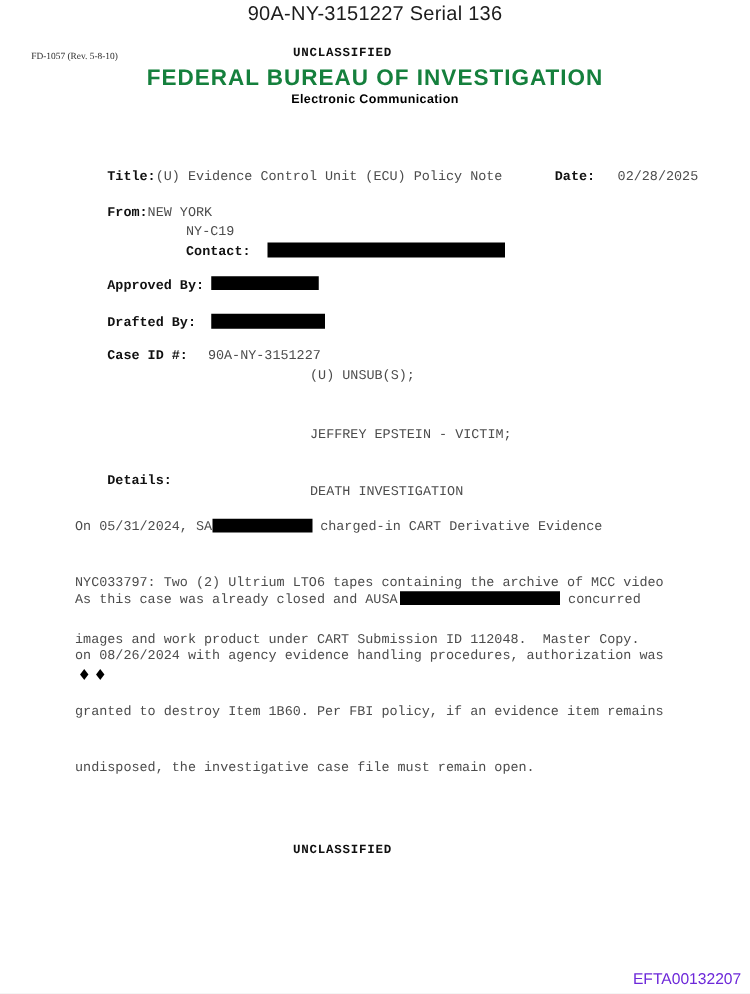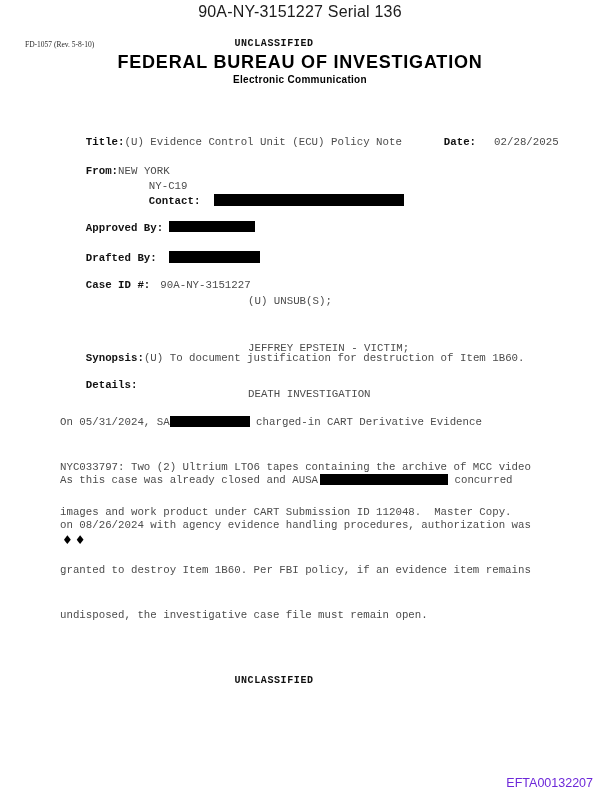--- a/index.html
+++ b/index.html
@@ -24,34 +24,34 @@
   }
   .classification{
     position:absolute;left:0;width:548px;text-align:center;
     font-size:10px;font-weight:bold;letter-spacing:0.6px;color:#101010;
   }
   .classification.top{top:38px;}
   .classification.bottom{top:675px;}
   .agency{
     position:absolute;left:0;top:52px;width:600px;text-align:center;
     font-family:"Liberation Sans","DejaVu Sans",sans-serif;
-    font-size:18px;font-weight:bold;letter-spacing:0.8px;color:#000000;
+    font-size:18px;font-weight:bold;letter-spacing:0.8px;color:#15803d;
   }
   .doctype{
     position:absolute;left:0;top:74px;width:600px;text-align:center;
     font-family:"Liberation Sans","DejaVu Sans",sans-serif;
     font-size:10px;font-weight:bold;letter-spacing:0.3px;color:#000;
   }
   
   .row{
     position:absolute;left:60px;
     font-size:10.75px;line-height:15px;white-space:pre;color:#4c4c4c;
   }
   .lbl{font-weight:bold;color:#111;text-align:right;}
-  .g1{margin-left:10px;}   
+  .g1{margin-left:16px;}   
   .g2{}  
   .g3{margin-left:18px;}  
   .para div{white-space:pre;}
   .redaction{
     display:inline-block;background:#000;
     vertical-align:-2px;
   }
   .bar-contact{width:190px;height:12px;margin-left:14px;}
   .bar-approved{width:86px;height:11px;margin-left:6px;vertical-align:-1px;}
   .bar-drafted{width:91px;height:12px;margin-left:12px;}
@@ -111,23 +111,20 @@
   <div class="row" style="top:263px">
     <span class="lbl">Case ID #:</span><span class="g1">90A-NY-3151227</span>
   </div>
 
   <div class="row case-col" style="top:263px">
     <div>(U) UNSUB(S);</div>
     <div>JEFFREY EPSTEIN - VICTIM;</div>
     <div>DEATH INVESTIGATION</div>
   </div>
 
-  <div class="row" style="top:336px">
-    <span class="lbl">Synopsis:</span><span class="g2">(U) To document justification for destruction of Item 1B60.</span>
-  </div>
 
   <div class="row" style="top:363px">
     <span class="lbl">Details:</span>
   </div>
 
   <div class="row para" style="top:385px">
     <div><span>On 05/31/2024, SA</span><span class="redaction bar-p1"></span><span> charged-in CART Derivative Evidence</span></div>
     <div>NYC033797: Two (2) Ultrium LTO6 tapes containing the archive of MCC video</div>
     <div>images and work product under CART Submission ID 112048.  Master Copy.</div>
   </div>

